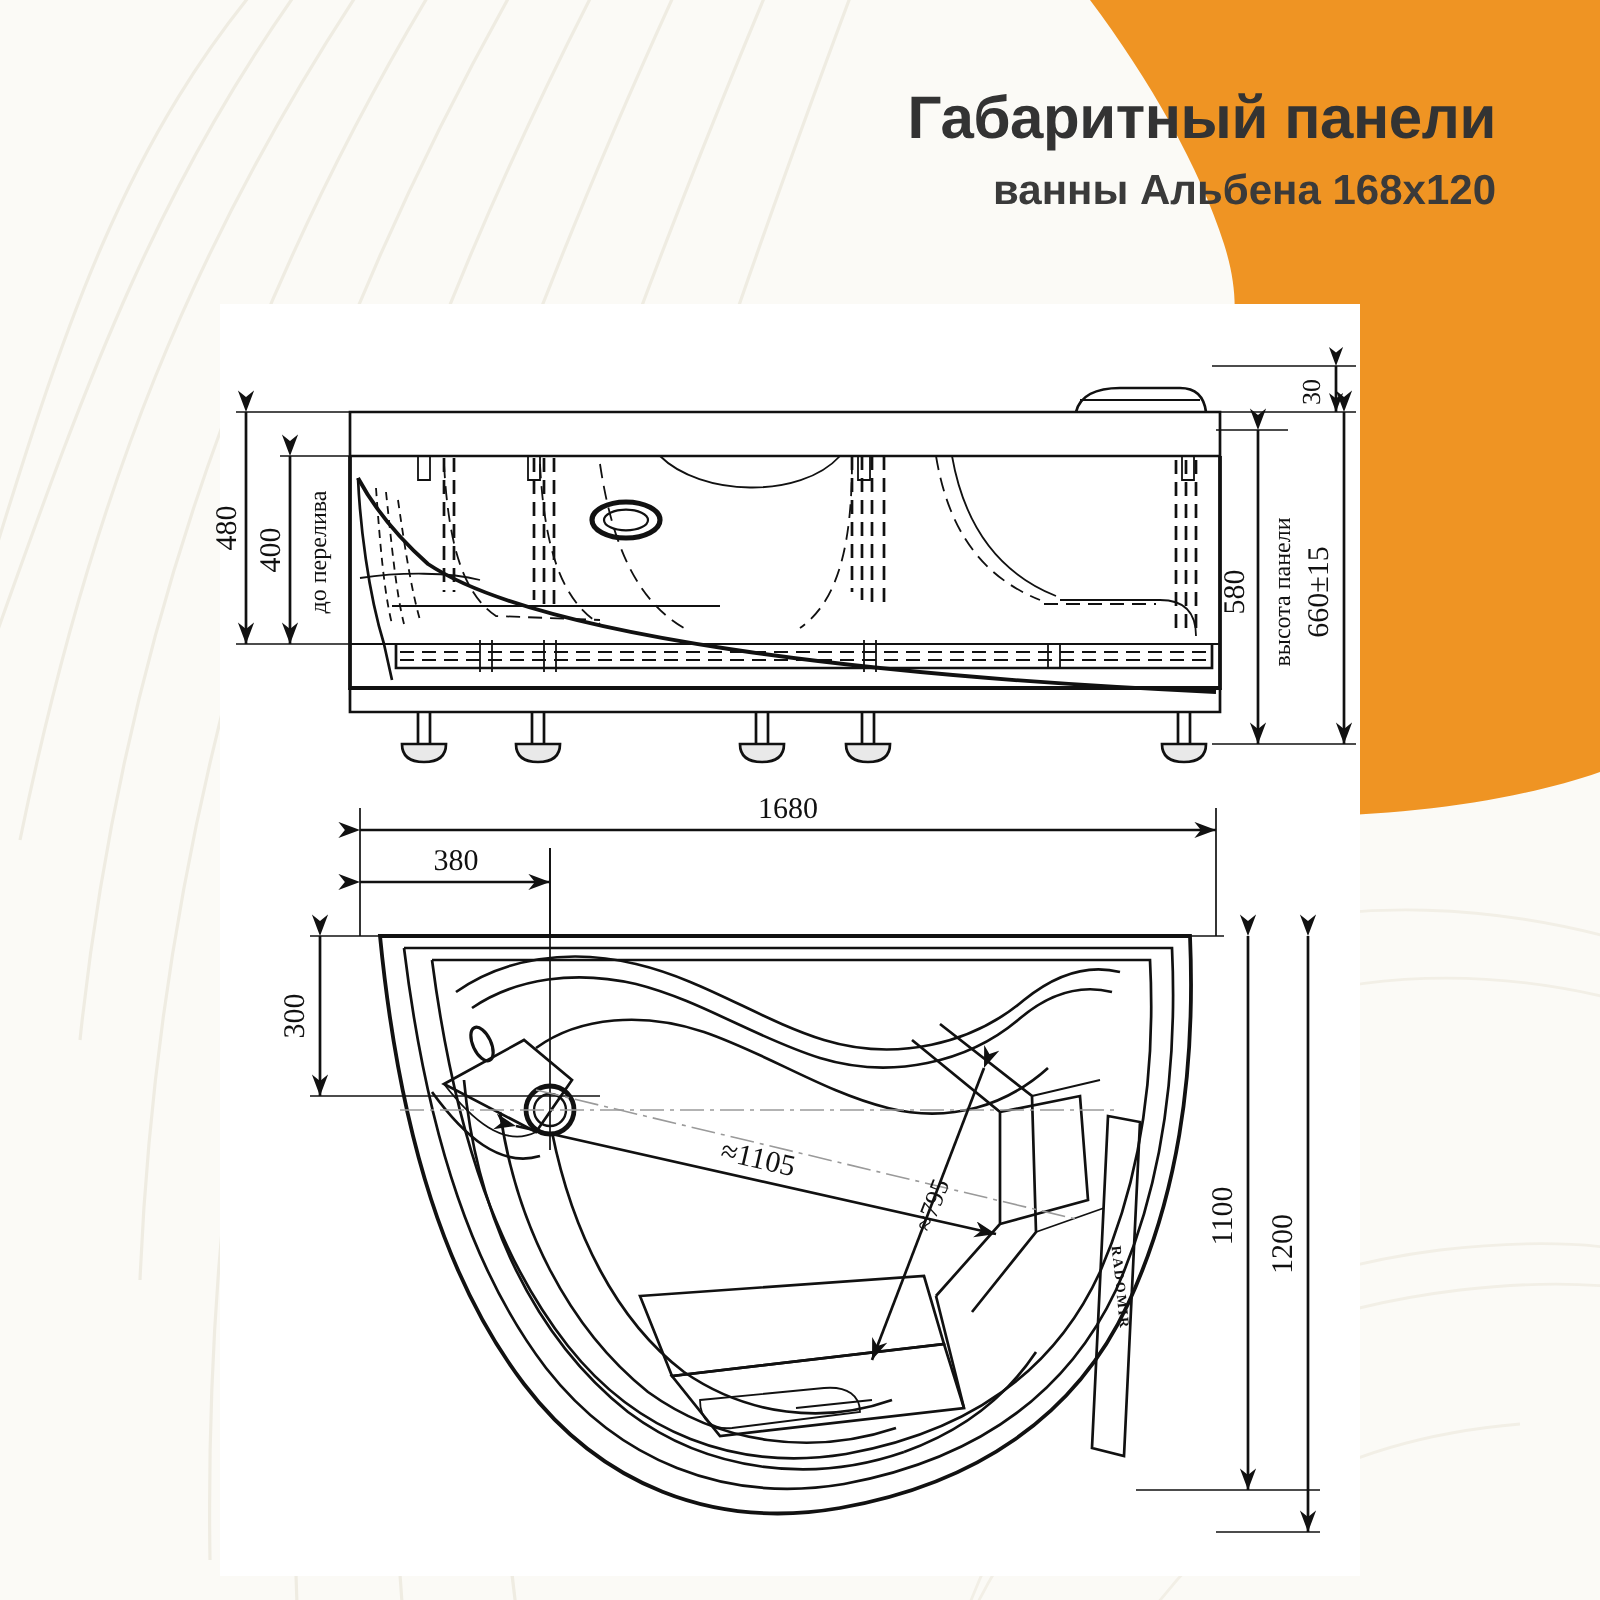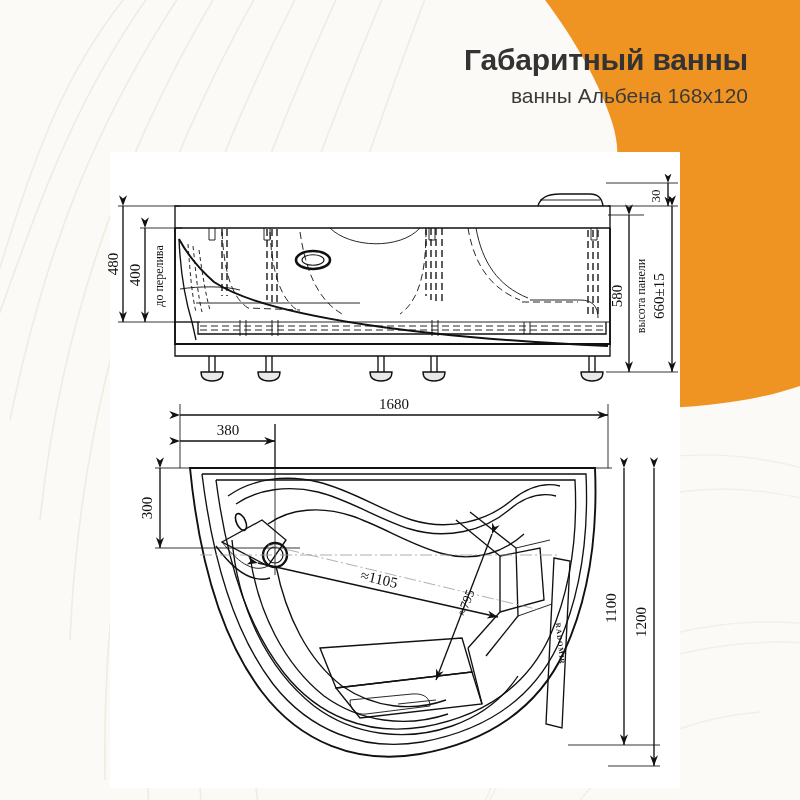--- a/index.html
+++ b/index.html
@@ -22,21 +22,21 @@
     position:absolute;z-index:4;
     right:52px;top:44px;
     text-align:right;
     line-height:1.05;
   }
   .title-main{
     font-size:30px;font-weight:bold;color:#333333;
     letter-spacing:-0.2px;white-space:nowrap;
   }
   .title-sub{
-    font-size:21px;font-weight:normal;color:#3a3a3a;
+    font-size:21px;font-weight:bold;color:#3a3a3a;
     margin-top:9px;white-space:nowrap;
   }
   svg text{font-family:"Liberation Serif", serif;fill:#111;}
   .dim{font-size:15px;}
   .dim-sm{font-size:13px;}
   .lbl{font-size:12px;}
   .ln{stroke:#111;fill:none;}
   .thin{stroke-width:0.9;}
   .med{stroke-width:1.35;}
   .thick{stroke-width:1.9;}
@@ -89,21 +89,21 @@
              C 536 230 496 248 470 276
              C 444 304 444 334 470 360
              C 500 390 560 406 640 408
              C 700 409 760 400 800 386
              L 800 0 Z" fill="#ef9423"></path>
   </svg>
 
   <div class="card" style="left:110px;top:152px;width:570px;height:636px;"></div>
 
   <div class="title-wrap">
-    <div class="title-main">Габаритный ванны</div>
+    <div class="title-main">Габаритный панели</div>
     <div class="title-sub">ванны Альбена 168х120</div>
   </div>
 
   <svg class="drawing" viewBox="0 0 800 800" width="800" height="800">
     <defs>
       <marker id="ar" markerWidth="9" markerHeight="9" refX="8" refY="3" orient="auto" markerUnits="strokeWidth">
         <path d="M0,0 L8,3 L0,6 L2.4,3 z" fill="#111"></path>
       </marker>
       <marker id="arS" markerWidth="8" markerHeight="8" refX="7" refY="2.6" orient="auto" markerUnits="strokeWidth">
         <path d="M0,0 L7,2.6 L0,5.2 L2,2.6 z" fill="#111"></path>

